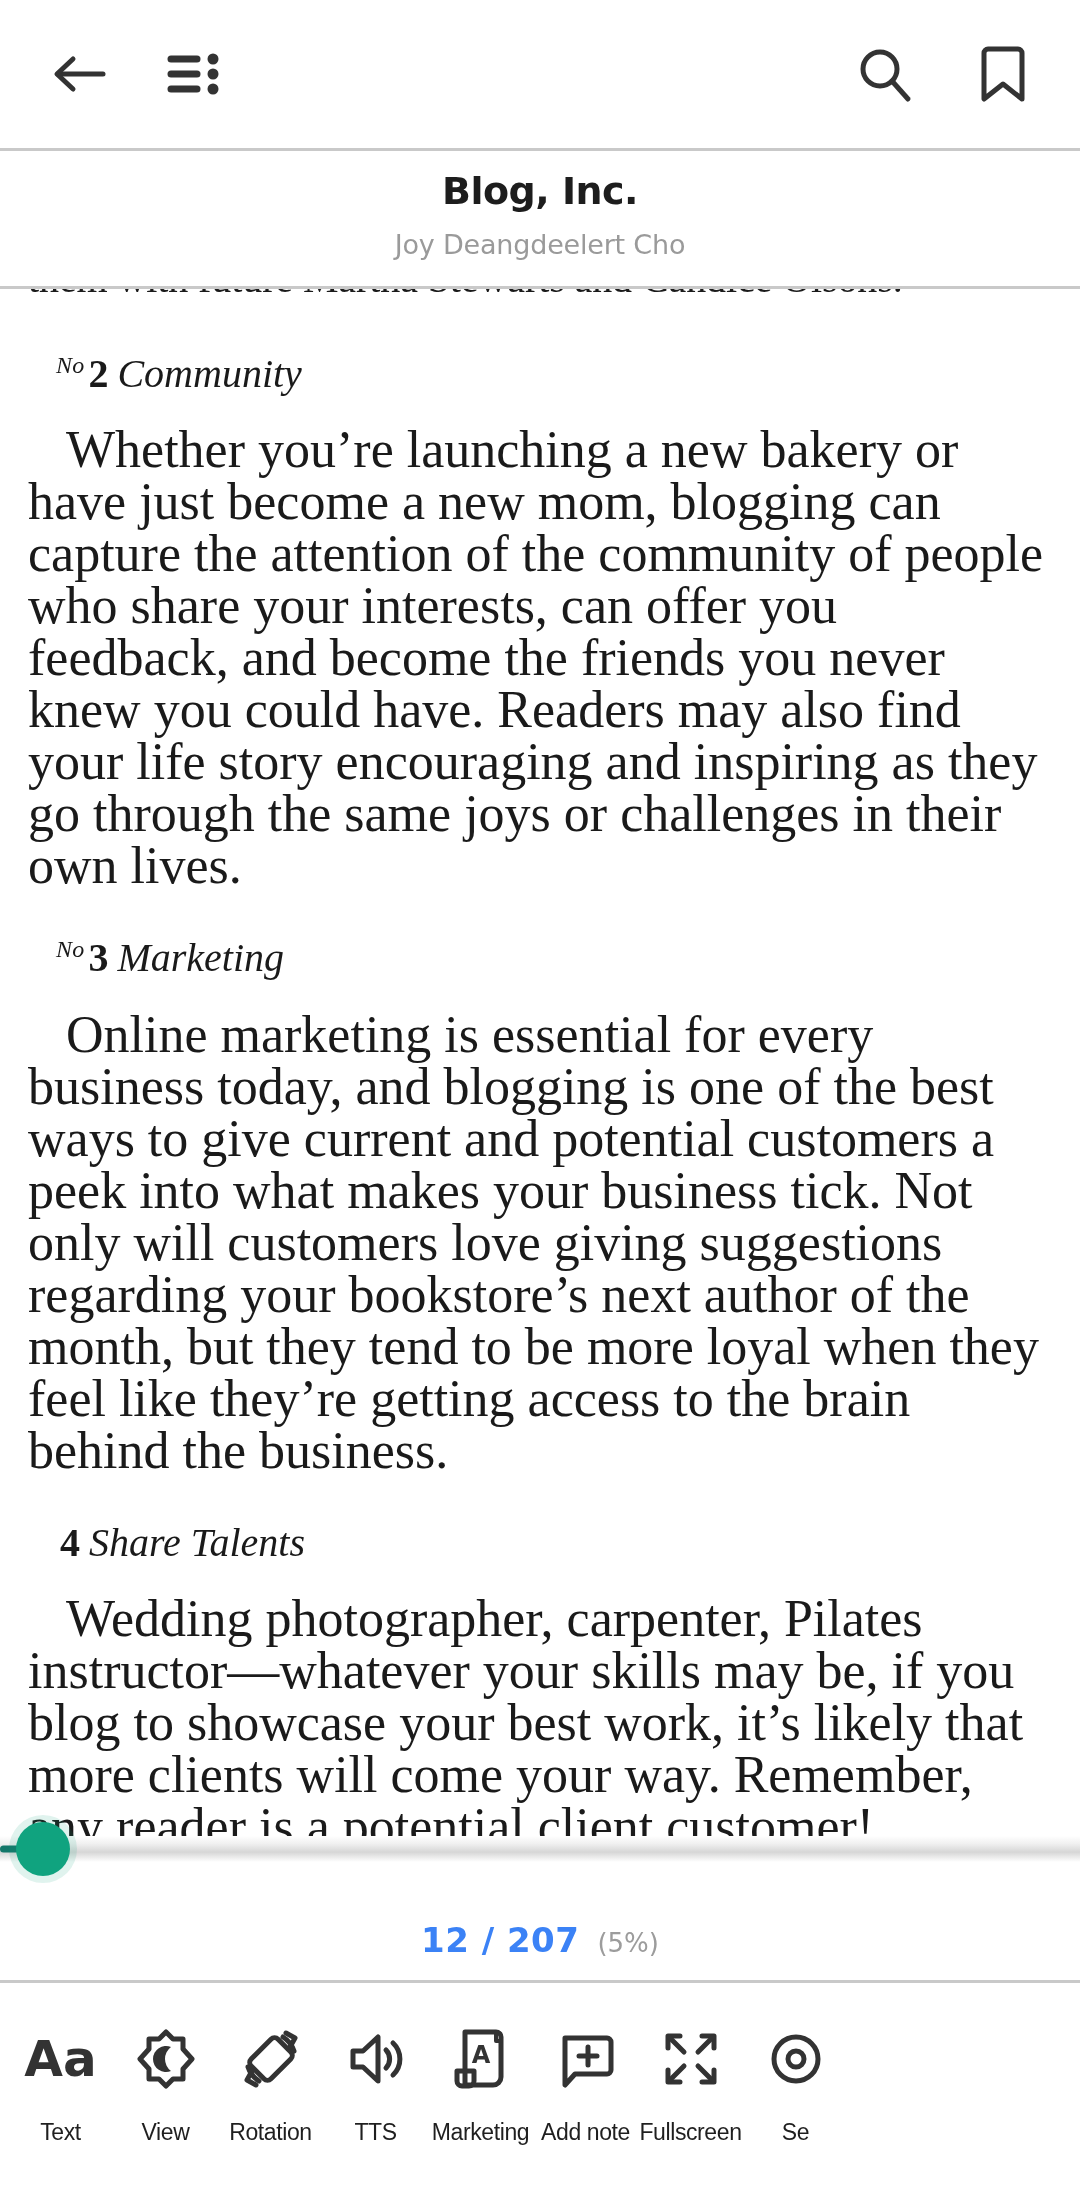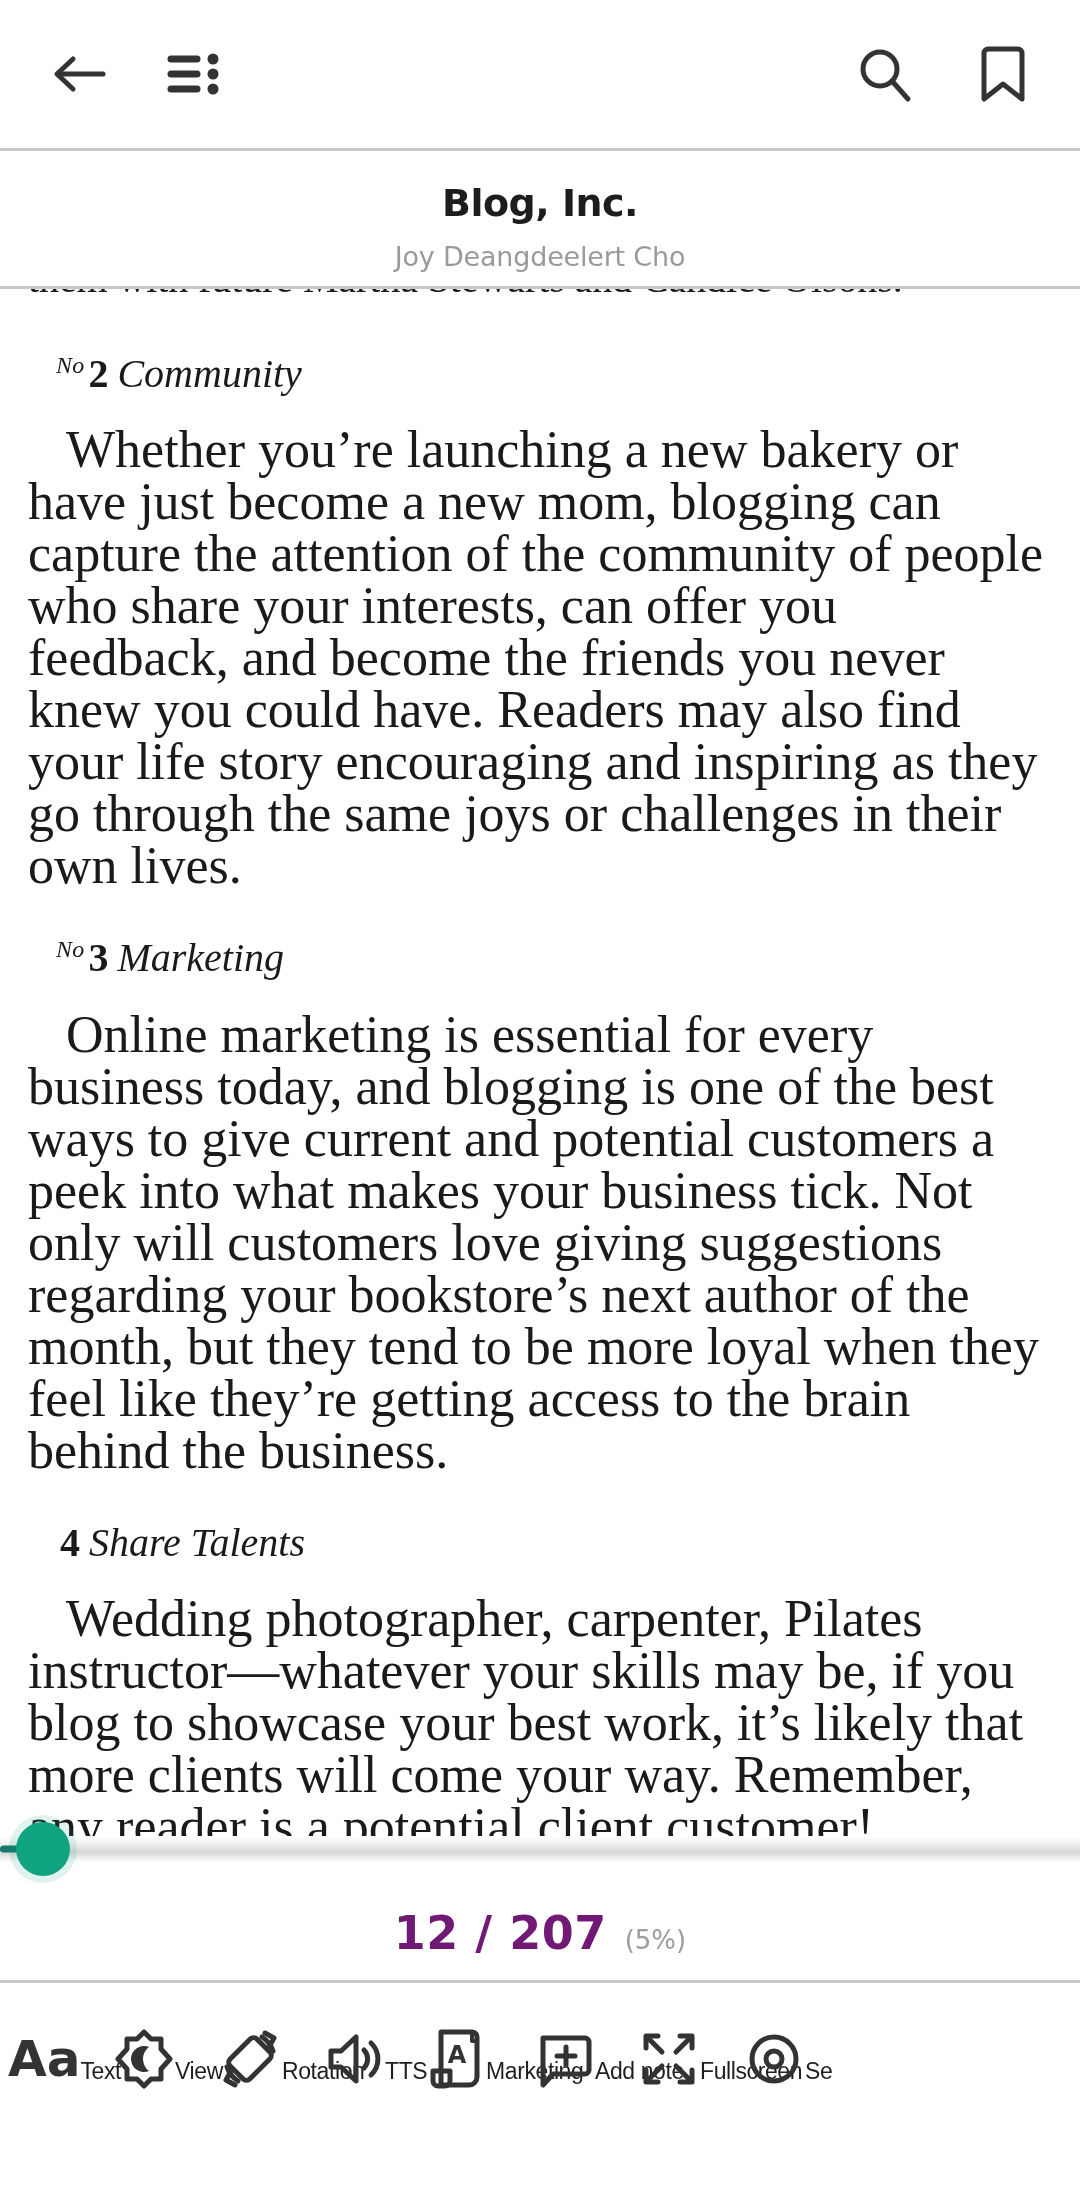--- a/index.html
+++ b/index.html
@@ -48,21 +48,21 @@
     flex: 0 0 3px;
   }
 
   
   .bookhead {
     flex: 0 0 135px;
     display: flex;
     flex-direction: column;
     align-items: center;
     justify-content: flex-start;
-    padding-top: 32px;
+    padding-top: 20px;
     background: #ffffff;
     position: relative;
     z-index: 4;
   }
   .book-title {
     font-family: "DejaVu Sans", sans-serif;
     font-weight: 700;
     font-size: 38px;
     letter-spacing: -0.5px;
     color: #1d1d1d;
@@ -185,22 +185,22 @@
     align-items: baseline;
     justify-content: center;
     gap: 18px;
     z-index: 6;
     background: #ffffff;
     padding-top: 10px;
   }
   .page-nums {
     font-family: "DejaVu Sans", sans-serif;
     font-weight: 700;
-    font-size: 46px;
-    color: #701a75;
+    font-size: 34px;
+    color: #3b82f6;
     letter-spacing: 0.5px;
   }
   .page-pct {
     font-family: "DejaVu Sans", sans-serif;
     font-size: 26px;
     color: #9c9c9c;
   }
 
   .reader-bottom-mask {
     position: absolute;
@@ -222,21 +222,21 @@
     background: #ffffff;
     display: flex;
     align-items: flex-start;
     padding: 40px 0 0 0;
     overflow: hidden;
   }
   .tool {
     flex: 0 0 auto;
     width: 105px;
     display: flex;
-    flex-direction: row;
+    flex-direction: column;
     align-items: center;
     cursor: pointer;
     background: transparent;
     border: none;
     padding: 0;
   }
   .tool:first-child { margin-left: 8px; }
   .tool-icon {
     height: 72px;
     display: flex;

